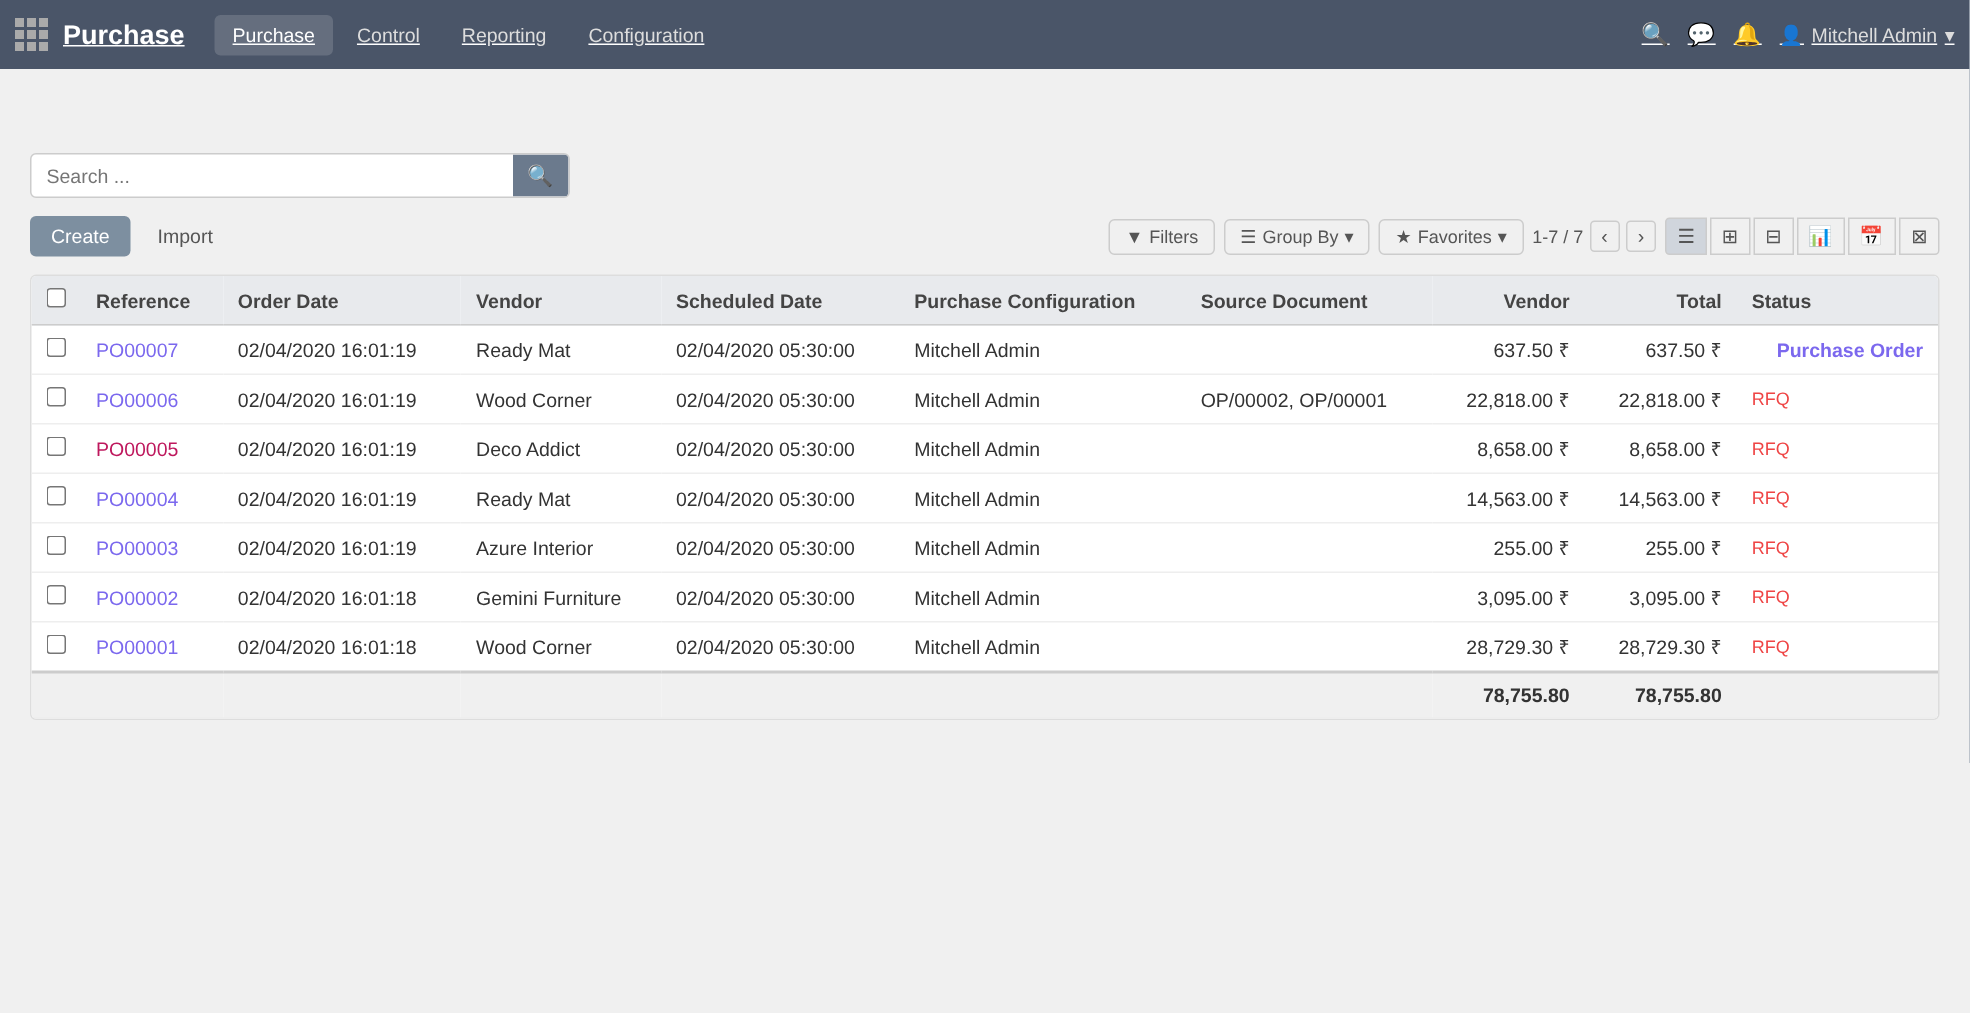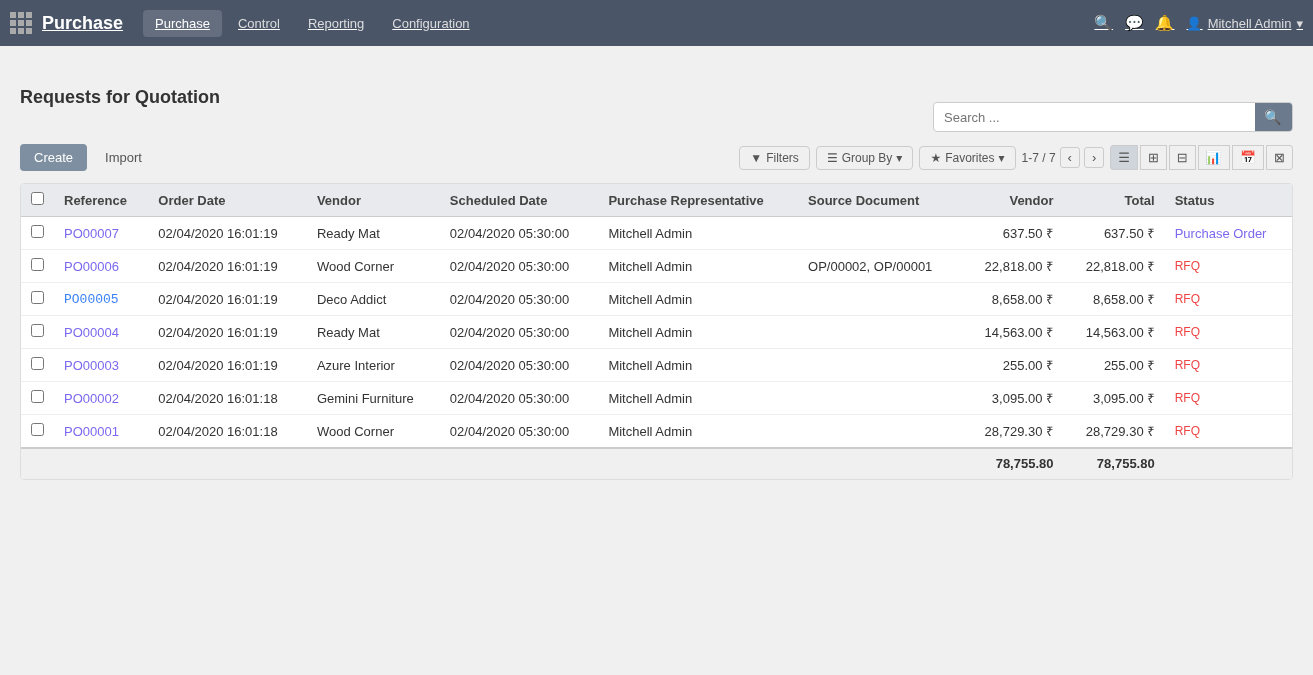--- a/index.html
+++ b/index.html
@@ -231,21 +231,22 @@
     }
     tbody td.check-col {
       width: 30px;
     }
     .status-badge {
       color: #ef4444;
       font-size: 12px;
     }
     .status-po {
       color: #7b68ee;
-      font-weight: 400;
+      font-weight: 700;
+      text-align: right;
     }
     .totals-row td {
       font-weight: bold;
       color: #333;
       background: #f0f0f0;
       border-top: 2px solid #ccc;
     }
     input[type="checkbox"] {
       cursor: pointer;
     }
@@ -282,21 +283,20 @@
       <span>👤</span>
       <span>Mitchell Admin</span>
       <span>▾</span>
     </div>
   </div>
 </nav>
 
 <div class="content">
 
   <div class="page-header">
-    <h1 class="page-title">Requests for Quotation</h1>
     <div class="search-bar">
       <input type="text" placeholder="Search ..." style="">
       <button class="search-btn">🔍</button>
     </div>
   </div>
 
   <div class="toolbar">
     <div class="toolbar-left">
       <button class="btn-create">Create</button>
       <button class="btn-import">Import</button>
@@ -336,21 +336,21 @@
     <table>
       <thead>
         <tr>
           <th class="check-col">
             <input type="checkbox" style="">
           </th>
           <th>Reference</th>
           <th>Order Date</th>
           <th>Vendor</th>
           <th>Scheduled Date</th>
-          <th>Purchase Representative</th>
+          <th>Purchase Configuration</th>
           <th>Source Document</th>
           <th style="text-align:right;">Vendor</th>
           <th style="text-align:right;">Total</th>
           <th>Status</th>
         </tr>
       </thead>
       <tbody id="table-body">
       <tr>
     <td class="check-col">
       <input type="checkbox" style="">
@@ -376,21 +376,21 @@
     <td>Mitchell Admin</td>
     <td>OP/00002, OP/00001</td>
     <td style="text-align:right;">22,818.00 ₹</td>
     <td style="text-align:right;">22,818.00 ₹</td>
     <td class="status-badge">RFQ</td>
   </tr>
           <tr>
     <td class="check-col">
       <input type="checkbox" style="">
     </td>
-    <td style="color:#3b82f6;cursor:pointer;font-family:Liberation Mono, monospace;">PO00005</td>
+    <td style="color:#be185d;cursor:pointer;">PO00005</td>
     <td>02/04/2020 16:01:19</td>
     <td>Deco Addict</td>
     <td>02/04/2020 05:30:00</td>
     <td>Mitchell Admin</td>
     <td></td>
     <td style="text-align:right;">8,658.00 ₹</td>
     <td style="text-align:right;">8,658.00 ₹</td>
     <td class="status-badge">RFQ</td>
   </tr>
           <tr>

